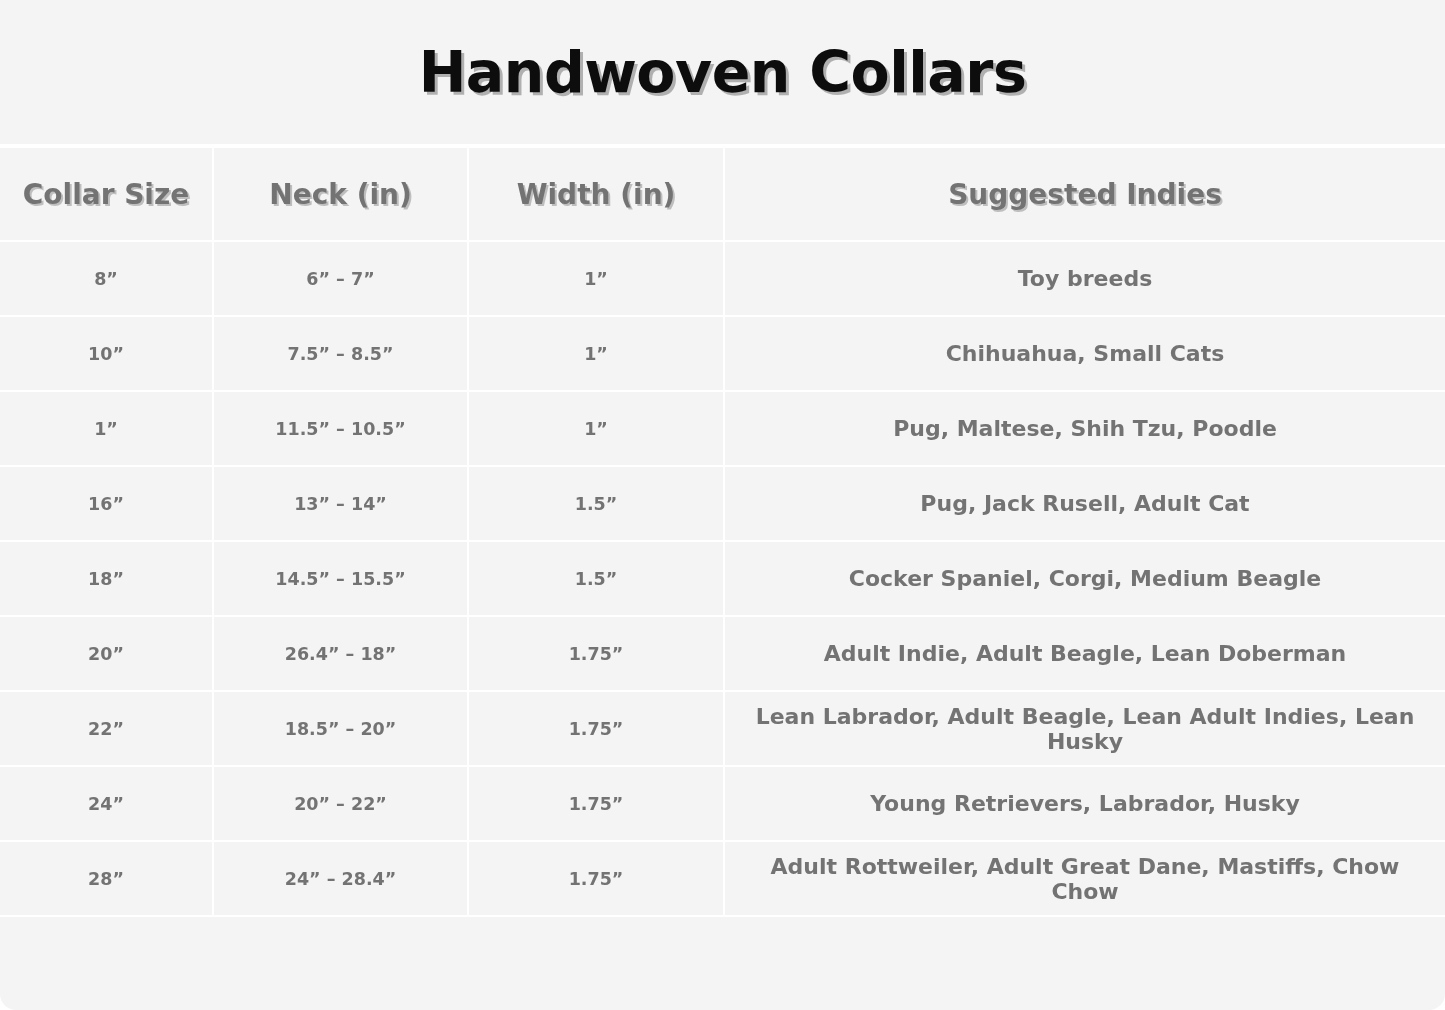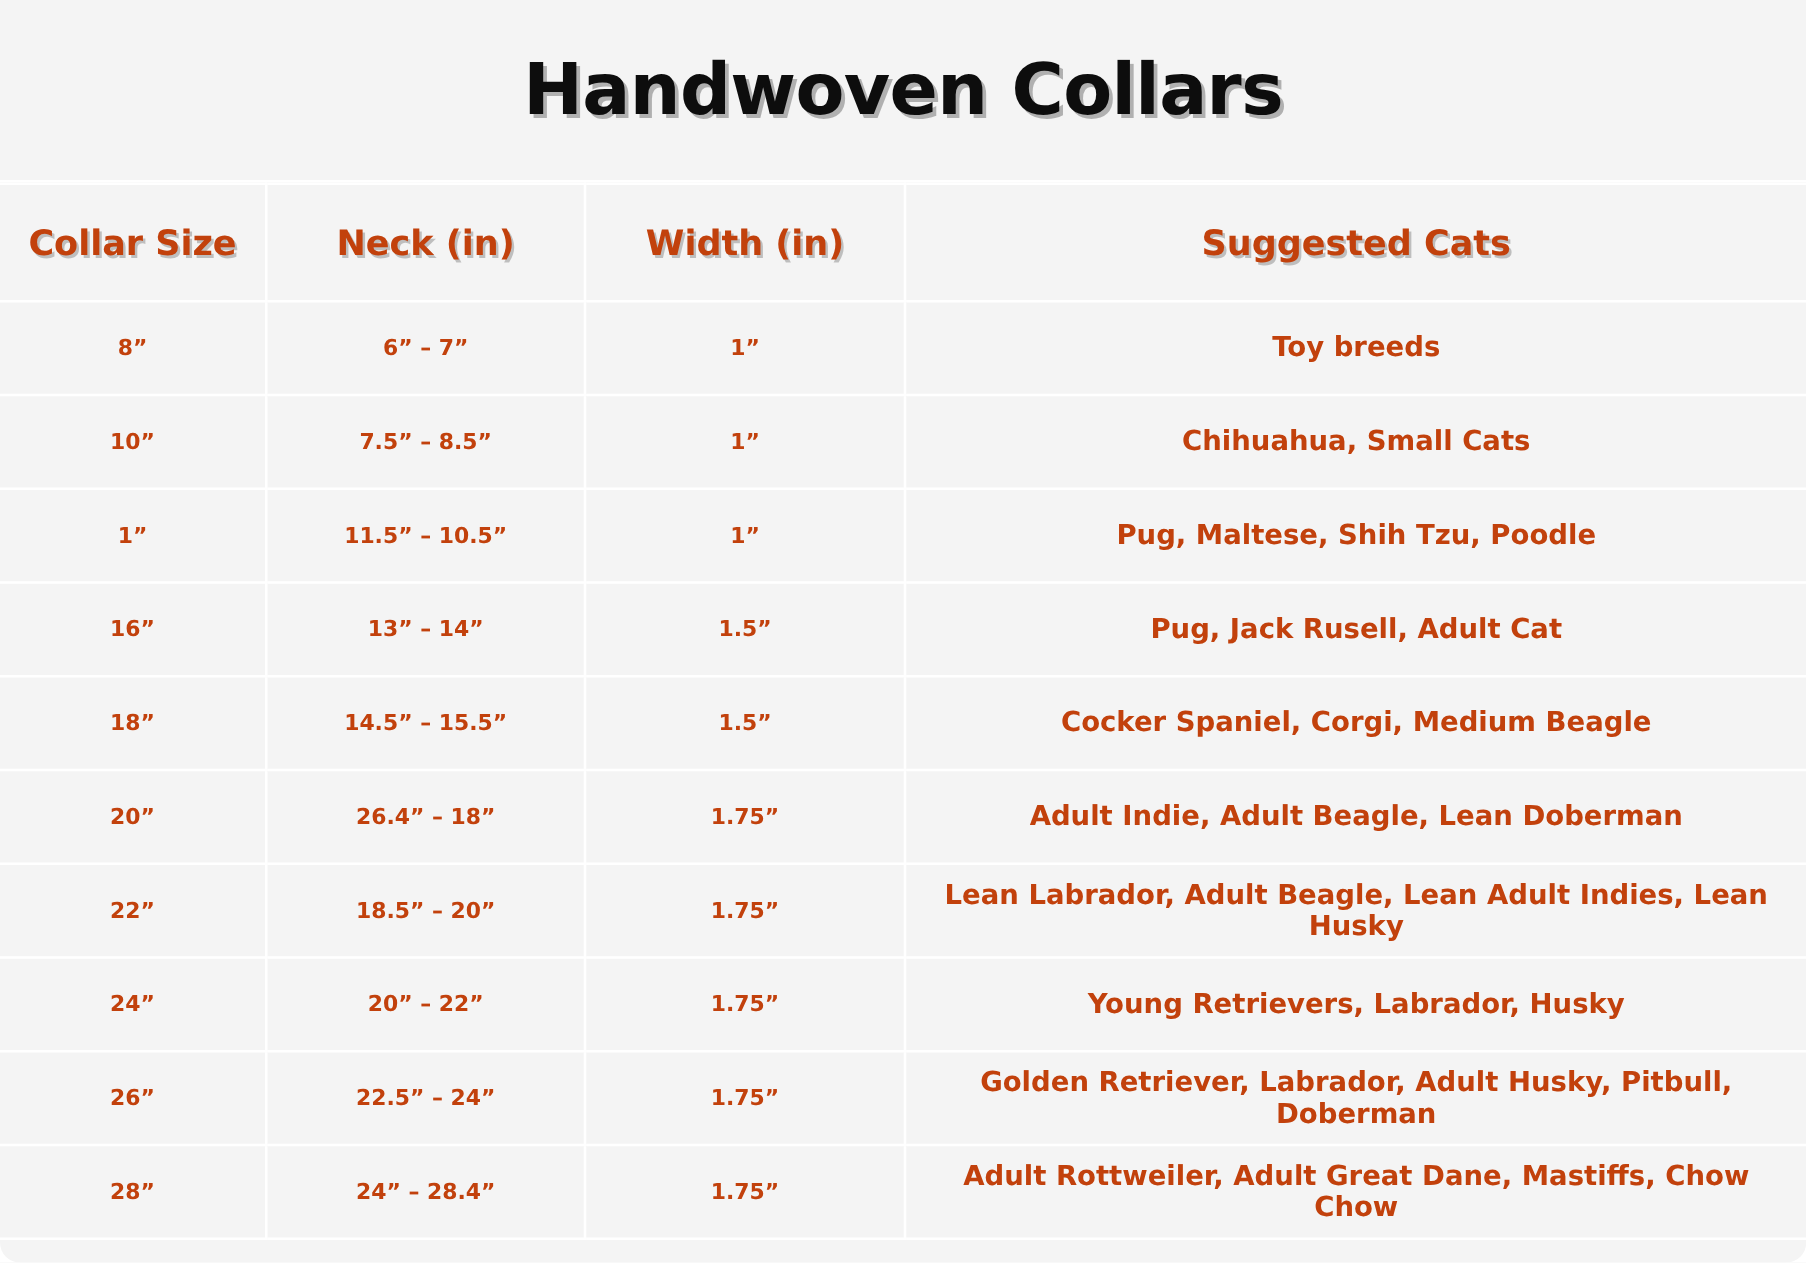--- a/index.html
+++ b/index.html
@@ -47,21 +47,21 @@
   }
   table.size-table col.c1 { width: 213px; }
   table.size-table col.c2 { width: 255px; }
   table.size-table col.c3 { width: 256px; }
   table.size-table col.c4 { width: 721px; }
 
   table.size-table th,
   table.size-table td {
     border: 2px solid #ffffff;
     text-align: center;
-    color: #c2410c;
+    color: #737373;
     background: #f4f4f4;
   }
   table.size-table thead th {
     height: 92px;
     font-size: 28px;
     font-weight: bold;
     text-shadow: 2px 2px 0 rgba(0,0,0,0.22);
     padding: 0 6px;
   }
   table.size-table tbody td {
@@ -96,21 +96,21 @@
       <col class="c1">
         <col class="c2">
         <col class="c3">
         <col class="c4">
     </colgroup>
     <thead>
       <tr>
         <th>Collar Size</th>
         <th>Neck (in)</th>
         <th>Width (in)</th>
-        <th>Suggested Cats</th>
+        <th>Suggested Indies</th>
       </tr>
     </thead>
     <tbody>
       <tr>
         <td>8”</td>
         <td>6” – 7”</td>
         <td>1”</td>
         <td class="breed">Toy breeds</td>
       </tr>
       <tr>
@@ -149,26 +149,20 @@
         <td>1.75”</td>
         <td class="breed">Lean Labrador, Adult Beagle, Lean Adult Indies, Lean Husky</td>
       </tr>
       <tr>
         <td>24”</td>
         <td>20” – 22”</td>
         <td>1.75”</td>
         <td class="breed">Young Retrievers, Labrador, Husky</td>
       </tr>
       <tr>
-        <td>26”</td>
-        <td>22.5” – 24”</td>
-        <td>1.75”</td>
-        <td class="breed">Golden Retriever, Labrador, Adult Husky, Pitbull, Doberman</td>
-      </tr>
-      <tr>
         <td>28”</td>
         <td>24” – 28.4”</td>
         <td>1.75”</td>
         <td class="breed">Adult Rottweiler, Adult Great Dane, Mastiffs, Chow Chow</td>
       </tr>
     </tbody>
   </table>
 
 </div>
 

